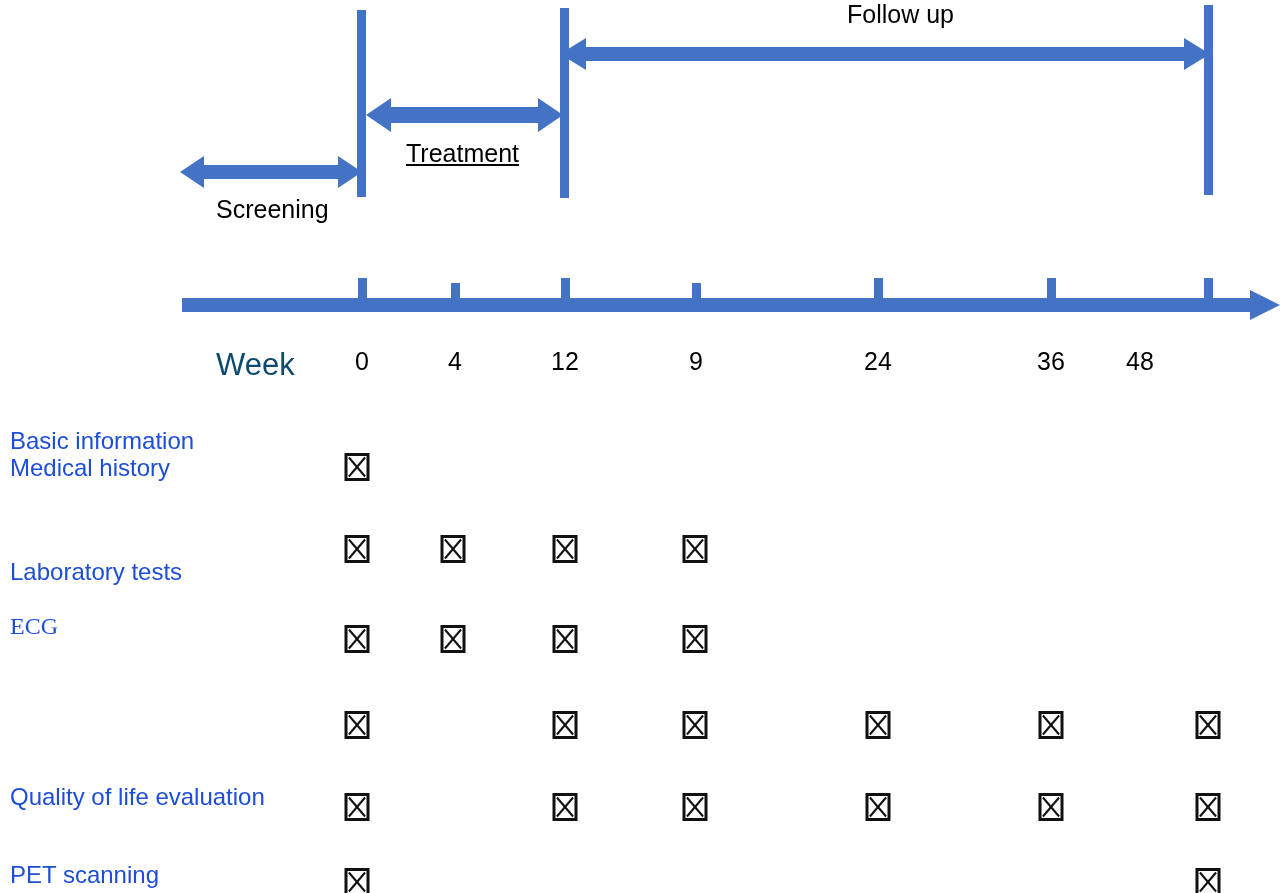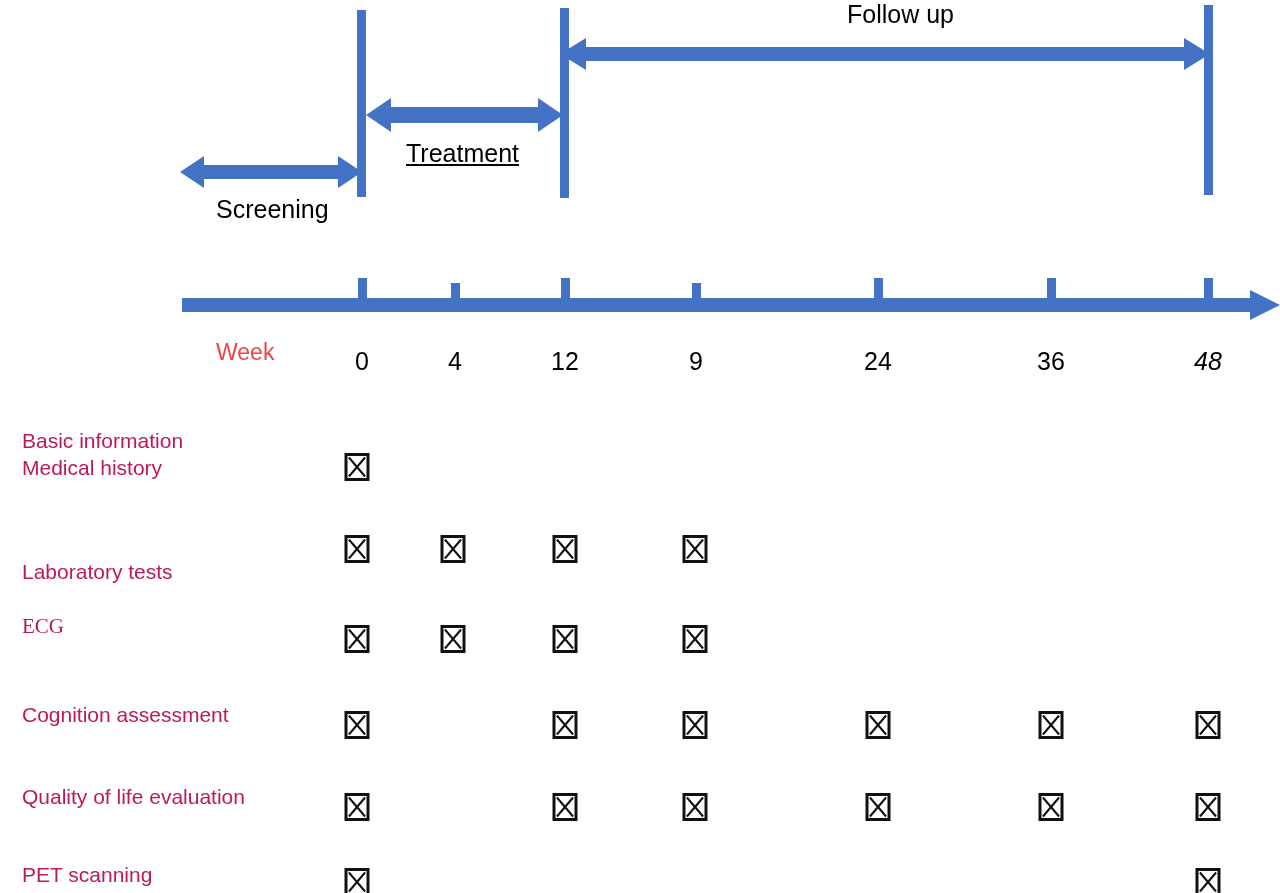--- a/index.html
+++ b/index.html
@@ -61,47 +61,47 @@
     font-size: 25px;
     line-height: 1;
     text-align: center;
     transform: translateX(-50%);
     white-space: nowrap;
     color: #000000;
   }
   #week-axis-title {
     position: absolute;
     left: 216px;
-    top: 341px;
-    font-size: 23px;
+    top: 349px;
+    font-size: 31px;
     line-height: 1;
     white-space: nowrap;
-    color: #ef4444;
+    color: #0c4a6e;
   }
 
   
   #assessment-grid {
     position: absolute;
     left: 0;
     top: 415px;
     width: 1280px;
     height: 478px;
   }
   .assessment-row {
     position: absolute;
     left: 0;
     width: 1280px;
     height: 74px;
   }
   .assessment-row-label {
     position: absolute;
-    left: 22px;
-    font-size: 21px;
+    left: 10px;
+    font-size: 24px;
     line-height: 27px;
-    color: #be185d;
+    color: #1d4ed8;
     white-space: pre-line;
   }
 
   
   .xbox {
     position: absolute;
     width: 25px;
     height: 28px;
     transform: translateX(-50%);
     border: 3px solid #111111;
@@ -157,21 +157,21 @@
   </div>
 
   <div id="week-axis-title">Week</div>
 
   <div class="week-tick-label" style="left:362px;">0</div>
   <div class="week-tick-label" style="left:455px;">4</div>
   <div class="week-tick-label" style="left:565px;">12</div>
   <div class="week-tick-label" style="left:696px;">9</div>
   <div class="week-tick-label" style="left:878px;">24</div>
   <div class="week-tick-label" style="left:1051px;">36</div>
-  <div class="week-tick-label" style="left:1208px;font-style:italic;">48</div>
+  <div class="week-tick-label" style="left:1140px;">48</div>
 
   <div id="assessment-grid">
       <div class="assessment-row" style="top: 12px;">
         <div class="assessment-row-label" style="top: 0px;">Basic information
 Medical history</div>
         <div class="xbox" style="left: 357px; top: 26px;">
           <svg viewBox="0 0 20 22" preserveAspectRatio="none">
             <line x1="1.5" y1="1.5" x2="18.5" y2="20.5" stroke="#111111" stroke-width="2.2"></line>
             <line x1="18.5" y1="1.5" x2="1.5" y2="20.5" stroke="#111111" stroke-width="2.2"></line>
           </svg>
@@ -225,21 +225,20 @@
           </svg>
         </div>
         <div class="xbox" style="left: 695px; top: 15px;">
           <svg viewBox="0 0 20 22" preserveAspectRatio="none">
             <line x1="1.5" y1="1.5" x2="18.5" y2="20.5" stroke="#111111" stroke-width="2.2"></line>
             <line x1="18.5" y1="1.5" x2="1.5" y2="20.5" stroke="#111111" stroke-width="2.2"></line>
           </svg>
         </div>
       </div>
       <div class="assessment-row" style="top: 283px;">
-        <div class="assessment-row-label" style="top: 3px;">Cognition assessment</div>
         <div class="xbox" style="left: 357px; top: 13px;">
           <svg viewBox="0 0 20 22" preserveAspectRatio="none">
             <line x1="1.5" y1="1.5" x2="18.5" y2="20.5" stroke="#111111" stroke-width="2.2"></line>
             <line x1="18.5" y1="1.5" x2="1.5" y2="20.5" stroke="#111111" stroke-width="2.2"></line>
           </svg>
         </div>
         <div class="xbox" style="left: 565px; top: 13px;">
           <svg viewBox="0 0 20 22" preserveAspectRatio="none">
             <line x1="1.5" y1="1.5" x2="18.5" y2="20.5" stroke="#111111" stroke-width="2.2"></line>
             <line x1="18.5" y1="1.5" x2="1.5" y2="20.5" stroke="#111111" stroke-width="2.2"></line>

